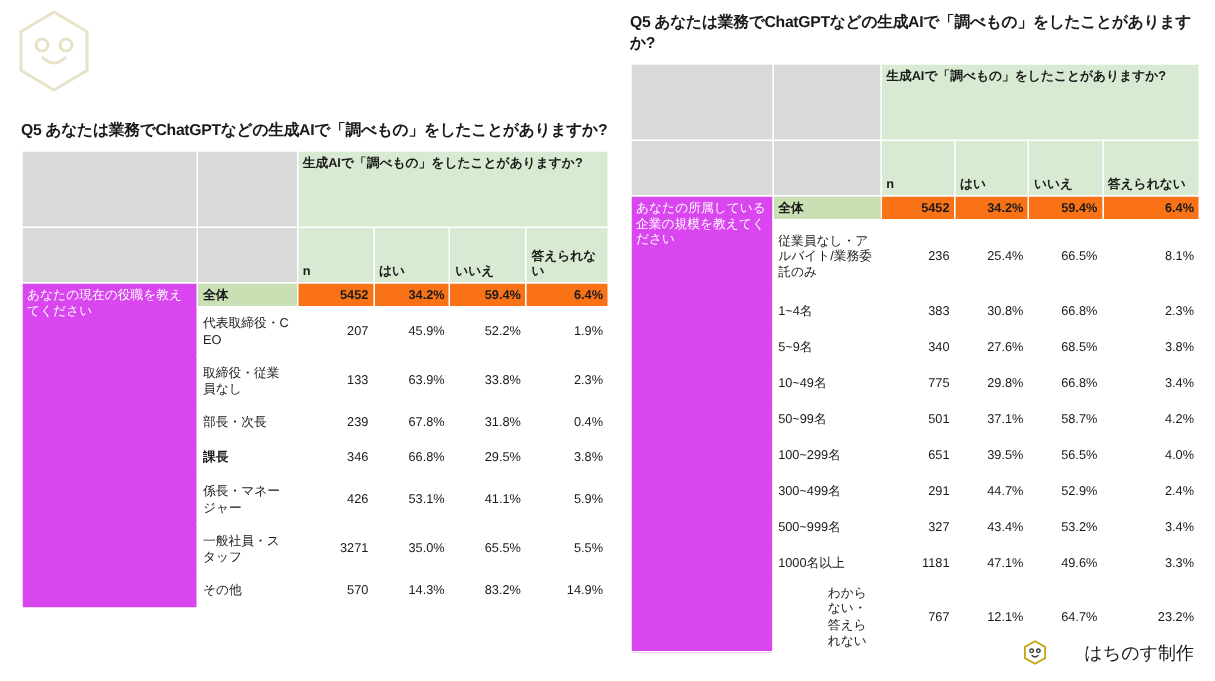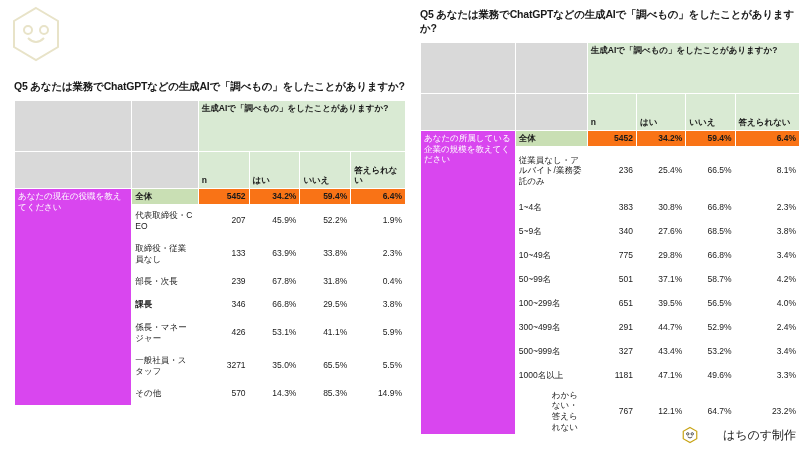--- a/index.html
+++ b/index.html
@@ -205,21 +205,21 @@
         <td class="cell-label" style="height:28px;">一般社員・スタッフ</td>
         <td class="num">3271</td>
         <td class="num">35.0%</td>
         <td class="num">65.5%</td>
         <td class="num">5.5%</td>
       </tr>
       <tr>
         <td class="cell-label" style="height:18px;">その他</td>
         <td class="num">570</td>
         <td class="num">14.3%</td>
-        <td class="num">85.3%</td>
+        <td class="num">83.2%</td>
         <td class="num">14.9%</td>
       </tr>
     </tbody>
   </table>
 </div>
 
 <div class="panel panel-right">
   <div class="q-title">Q5 あなたは業務でChatGPTなどの生成AIで「調べもの」をしたことがありますか?</div>
   <table class="survey">
     <colgroup>

